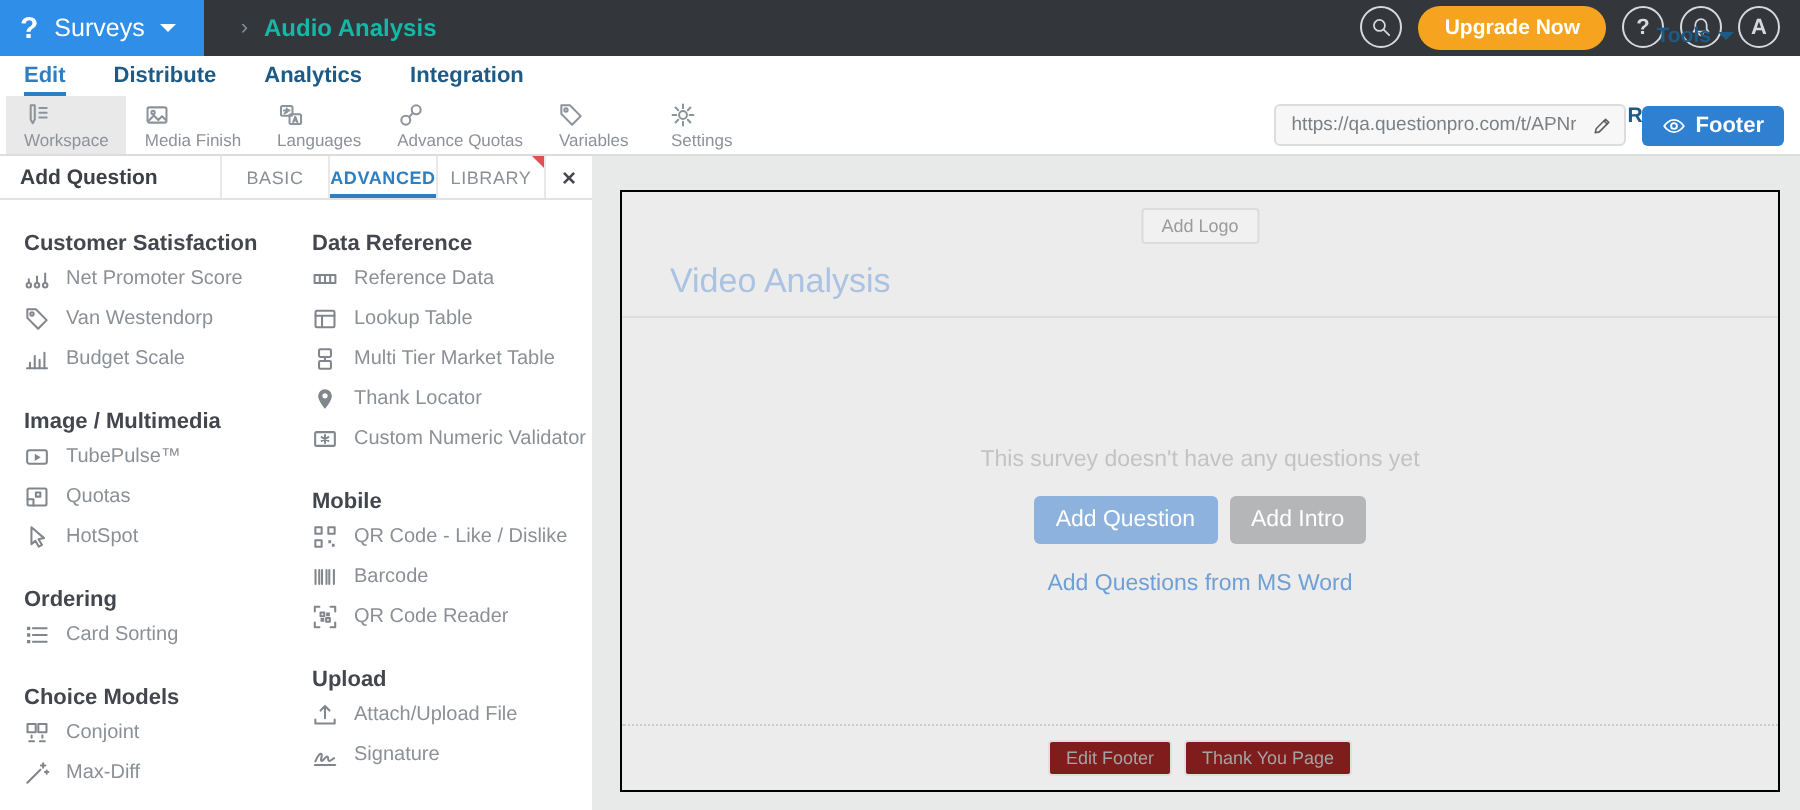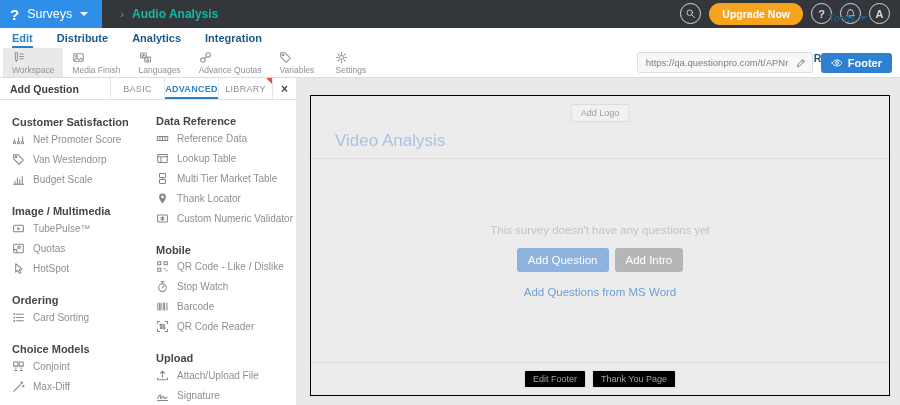--- a/index.html
+++ b/index.html
@@ -70,21 +70,21 @@
   .add-logo-btn { position:absolute; top:8px; left:50%; transform:translateX(-50%); background:#f1f1f1; border:1px solid #dcdcdc; color:#9b9b9b; font-size:9px; padding:3px 9px; border-radius:2px; cursor:pointer; }
   .card-head { height:63px; border-bottom:1px solid #dddddd; display:flex; align-items:flex-end; padding:0 0 7px 24px; flex:none; }
   .survey-title { font-size:17px; color:var(--title_periwinkle); font-weight:400; }
   .card-mid { flex:1; display:flex; flex-direction:column; align-items:center; justify-content:center; }
   .empty-text { font-size:11.5px; color:#c2c3c5; margin-bottom:12px; }
   .btn-row { display:flex; gap:6px; margin-bottom:14px; }
   .btn-addq { background:var(--add_question_blue); color:#fff; font-size:11.5px; padding:6px 11px; border-radius:3px; cursor:pointer; }
   .btn-addintro { background:var(--add_intro_gray); color:#fff; font-size:11.5px; padding:6px 11px; border-radius:3px; cursor:pointer; }
   .msword-link { font-size:11.5px; color:var(--link_blue); cursor:pointer; }
   .card-foot { flex:none; height:33px; border-top:1px dotted #cccccc; display:flex; align-items:center; justify-content:center; gap:6px; }
-  .foot-btn { background:#000000; border:1px solid #e0e0e0; color:#a3a3a3; font-size:9px; padding:3px 8px; border-radius:2px; cursor:pointer; }
+  .foot-btn { background:#7f1d1d; border:1px solid #e0e0e0; color:#a3a3a3; font-size:9px; padding:3px 8px; border-radius:2px; cursor:pointer; }
 </style>
 </head>
 <body>
 
 <div class="app">
 
   <header class="topbar">
     <div class="brand">
       <span class="brand-q">?</span>
       <span class="brand-label">Surveys</span>
@@ -377,29 +377,20 @@
                   <rect x="8.8" y="1.8" width="3.4" height="3.4"></rect>
                   <rect x="1.8" y="8.8" width="3.4" height="3.4"></rect>
                   <path d="M8.8 8.8h1.5v1.5H8.8zM10.7 10.7h1.5v1.5h-1.5z" fill="currentColor" stroke="none"></path>
                 </svg>
               </span>
               <span class="plabel">QR Code - Like / Dislike</span>
             </div>
             <div class="pitem">
               <span class="picon">
                 <svg viewBox="0 0 14 14" fill="none" stroke="currentColor" stroke-width="1.1" stroke-linecap="round" stroke-linejoin="round">
-                  <circle cx="7" cy="8.2" r="4.1"></circle>
-                  <path d="M5.7 1.7h2.6M7 1.7v2.4M7 8.2l1.9-1.9"></path>
-                </svg>
-              </span>
-              <span class="plabel">Stop Watch</span>
-            </div>
-            <div class="pitem">
-              <span class="picon">
-                <svg viewBox="0 0 14 14" fill="none" stroke="currentColor" stroke-width="1.1" stroke-linecap="round" stroke-linejoin="round">
                   <path d="M1.9 3.2v7.6M3.9 3.2v7.6M5.4 3.2v7.6M7.8 3.2v7.6M9.3 3.2v7.6M11.8 3.2v7.6"></path>
                 </svg>
               </span>
               <span class="plabel">Barcode</span>
             </div>
             <div class="pitem">
               <span class="picon">
                 <svg viewBox="0 0 14 14" fill="none" stroke="currentColor" stroke-width="1.1" stroke-linecap="round" stroke-linejoin="round">
                   <path d="M1.5 4V1.5H4M10 1.5h2.5V4M12.5 10v2.5H10M4 12.5H1.5V10"></path>
                   <rect x="4.6" y="4.6" width="2" height="2"></rect>

